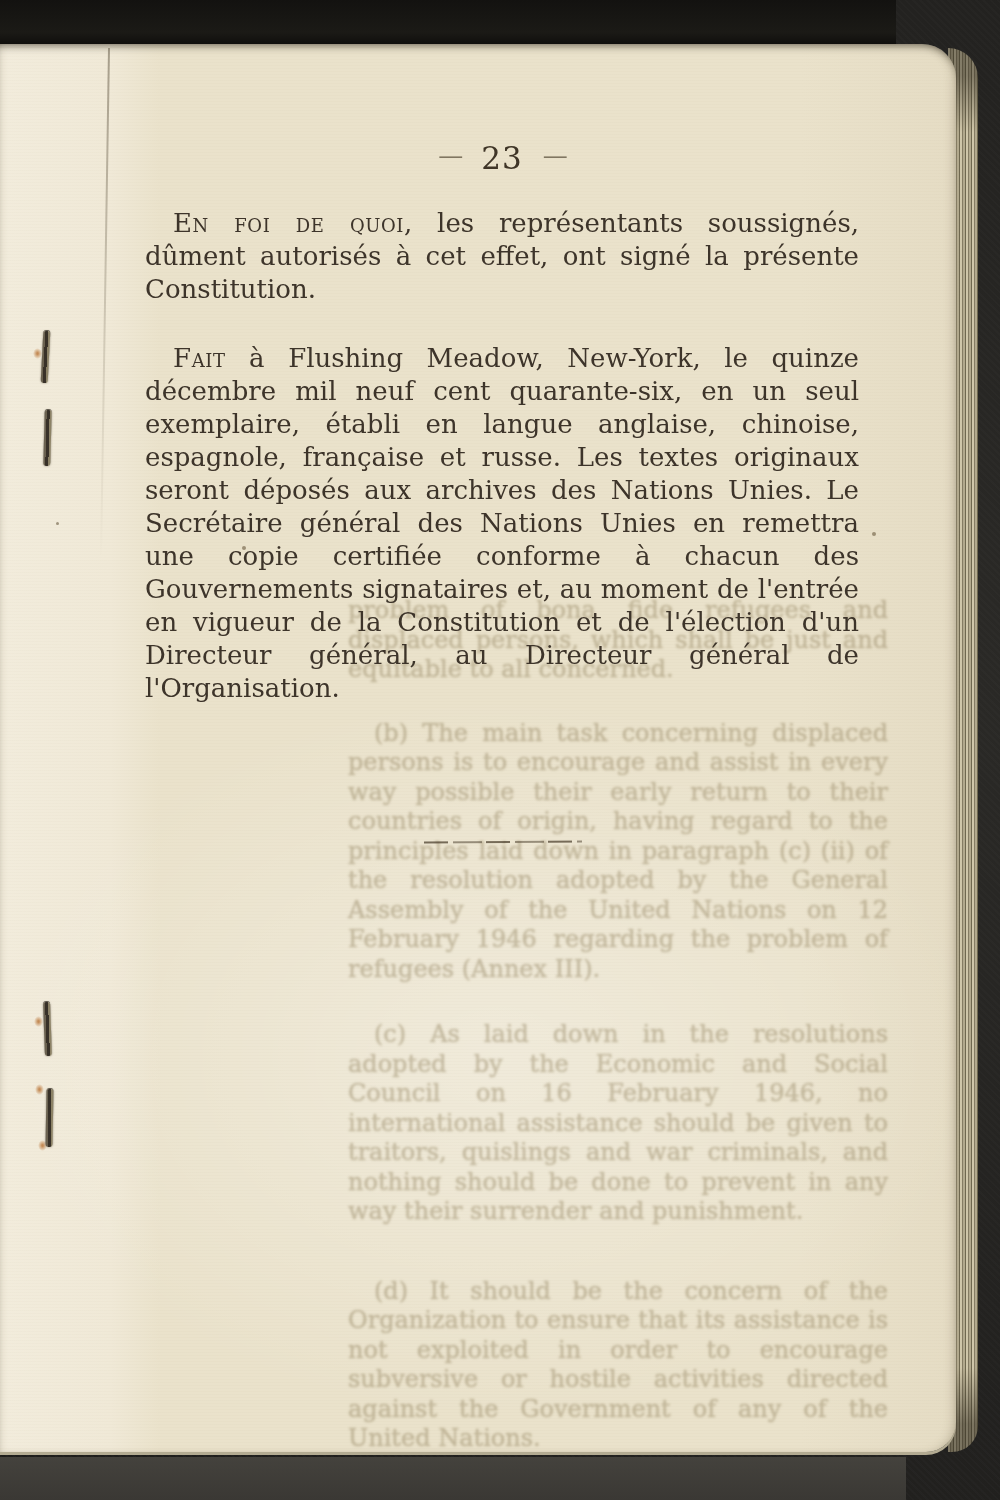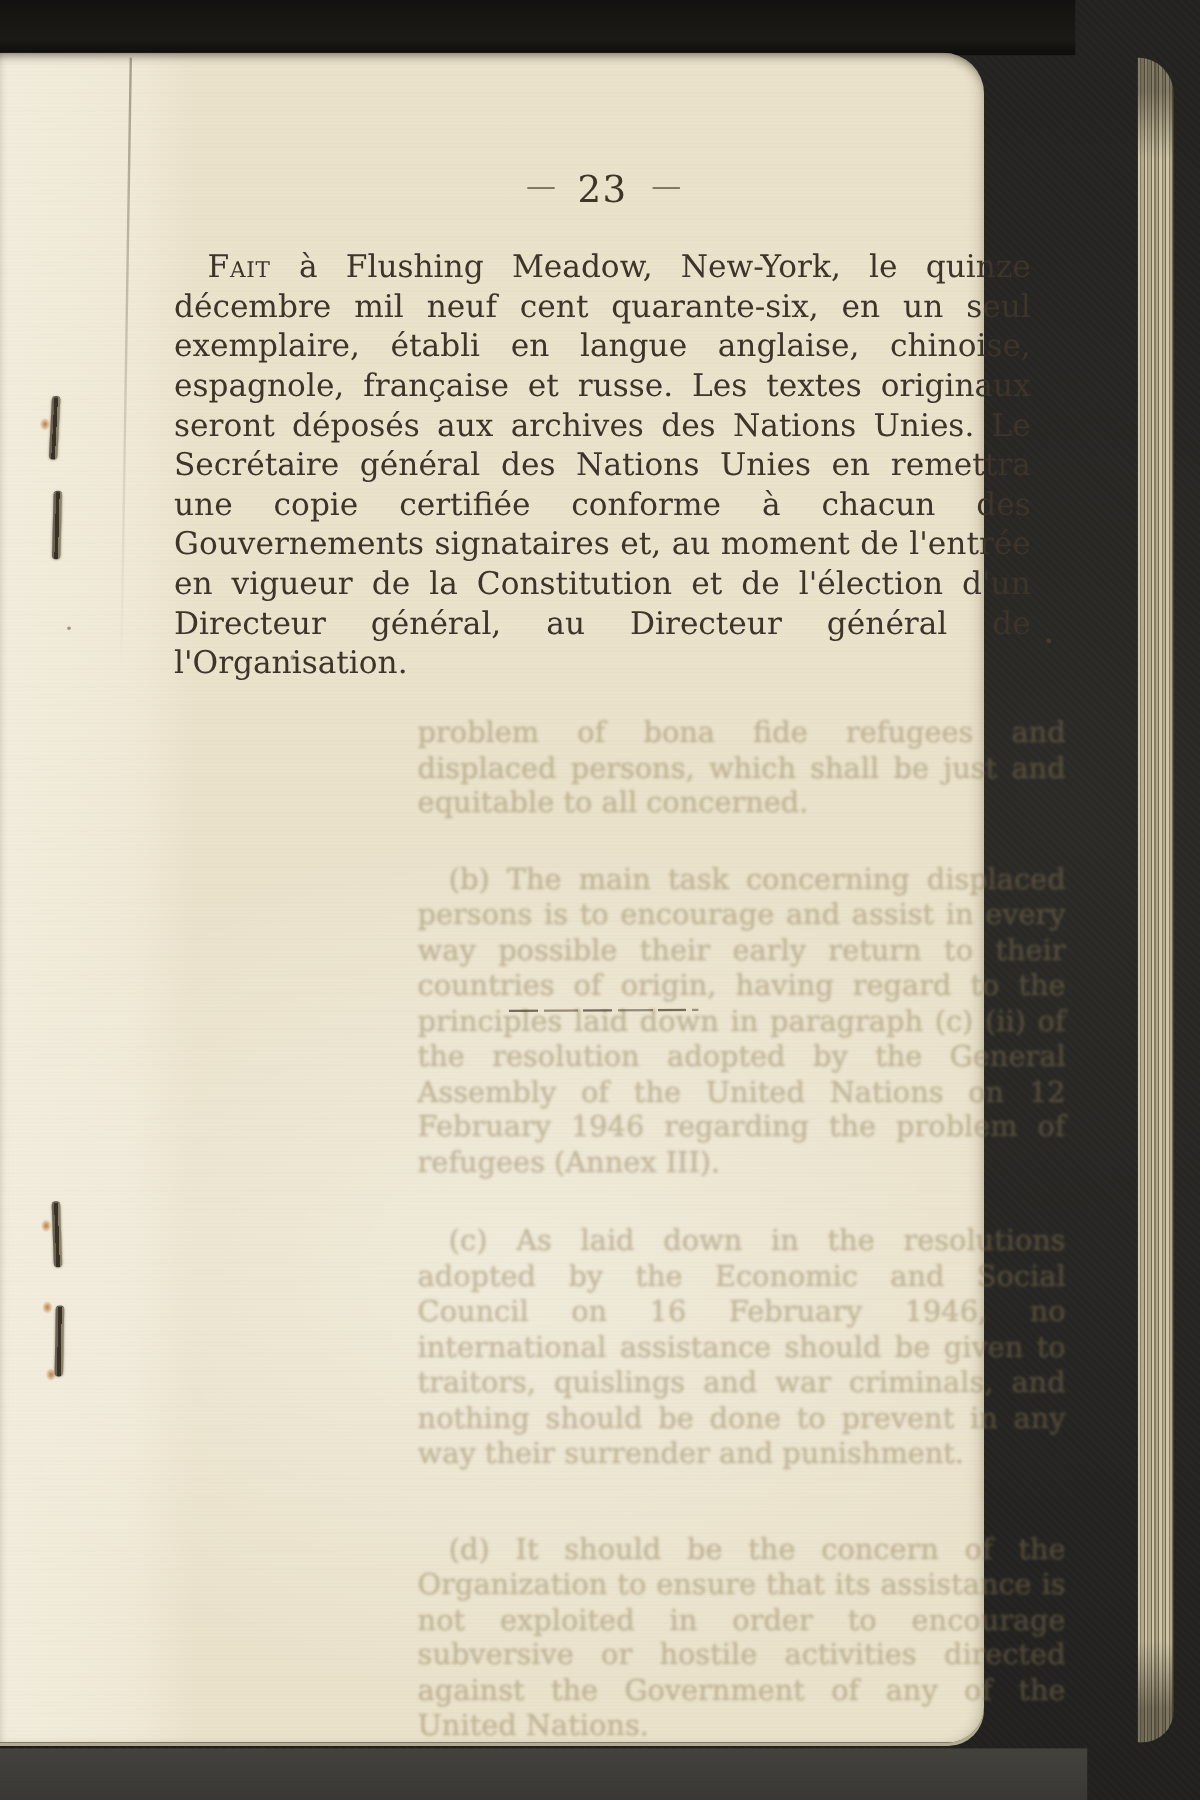--- a/index.html
+++ b/index.html
@@ -13,21 +13,21 @@
         background:linear-gradient(to bottom,#131210,#1b1a16 70%,#0e0d0b);}
   
   .cover-bottom{position:absolute;left:0;top:1457px;width:906px;height:43px;z-index:1;
         background:linear-gradient(to bottom,#44423d,#3a3834);}
   
   .fore-edge{position:absolute;left:948px;top:48px;width:30px;height:1404px;z-index:2;
         background:
           linear-gradient(to bottom, rgba(40,35,25,0.45) 0 2%, transparent 6% 94%, rgba(40,35,25,0.5) 98%),
           repeating-linear-gradient(to right,#cfc6a9 0 2px,#857c63 2px 3px,#b2a98d 3px 5px,#6f684f 5px 6px);
         border-radius:0 30px 26px 0;}
-  .page{position:absolute;left:0;top:44px;width:820px;height:1408px;z-index:3;
+  .page{position:absolute;left:0;top:44px;width:956px;height:1408px;z-index:3;
         border-radius:0 34px 30px 0;
         background:
           repeating-linear-gradient(0deg, rgba(120,100,60,0.02) 0 1px, transparent 1px 3px),
           radial-gradient(ellipse 700px 520px at 52% 72%, rgba(255,255,255,0.30), transparent 70%),
           linear-gradient(to right,#f2ecdc 0,#f0e9d7 110px,#eae2cb 160px,#eae2cb 800px,#e5dcc4 956px);
         box-shadow:
           inset 0 9px 10px -8px rgba(20,15,5,0.6),
           inset -7px 0 12px -7px rgba(85,72,45,0.4),
           inset 4px 0 8px -5px rgba(85,72,45,0.25),
           0 3px 0 #b3ab92; text-decoration: underline;}
@@ -80,20 +80,21 @@
       <p>(b) The main task concerning displaced persons is to encourage and assist in every way possible their early return to their countries of origin, having regard to the principles laid down in paragraph (c) (ii) of the resolution adopted by the General Assembly of the United Nations on 12 February 1946 regarding the problem of refugees (Annex III).</p>
       <p>(c) As laid down in the resolutions adopted by the Economic and Social Council on 16 February 1946, no international assistance should be given to traitors, quislings and war criminals, and nothing should be done to prevent in any way their surrender and punishment.</p>
       <p>(d) It should be the concern of the Organization to ensure that its assistance is not exploited in order to encourage subversive or hostile activities directed against the Government of any of the United Nations.</p>
     </div>
 
     <div class="header">
       <span class="dash">—</span><span class="num">23</span><span class="dash">—</span>
     </div>
 
     <div class="bodytext">
+      <p><span class="lead">En foi de quoi</span><span>, les représentants soussignés, dûment autorisés à cet effet, ont signé la présente Constitution.</span></p>
       <p><span class="lead">Fait</span><span> à Flushing Meadow, New-York, le quinze décembre mil neuf cent quarante-six, en un seul exemplaire, établi en langue anglaise, chinoise, espagnole, française et russe. Les textes originaux seront déposés aux archives des Nations Unies. Le Secrétaire général des Nations Unies en remettra une copie certifiée conforme à chacun des Gouvernements signataires et, au moment de l'entrée en vigueur de la Constitution et de l'élection d'un Directeur général, au Directeur général de l'Organisation.</span></p>
     </div>
 
     <div class="divider"></div>
 
     <div class="crease"></div>
 
     <div class="staple" style="left:42px;top:287px;height:52px;transform:rotate(3deg);"></div>
     <div class="staple" style="left:44px;top:366px;height:56px;transform:rotate(1.5deg);"></div>
     <div class="staple" style="left:44px;top:958px;height:54px;transform:rotate(-2deg);"></div>

